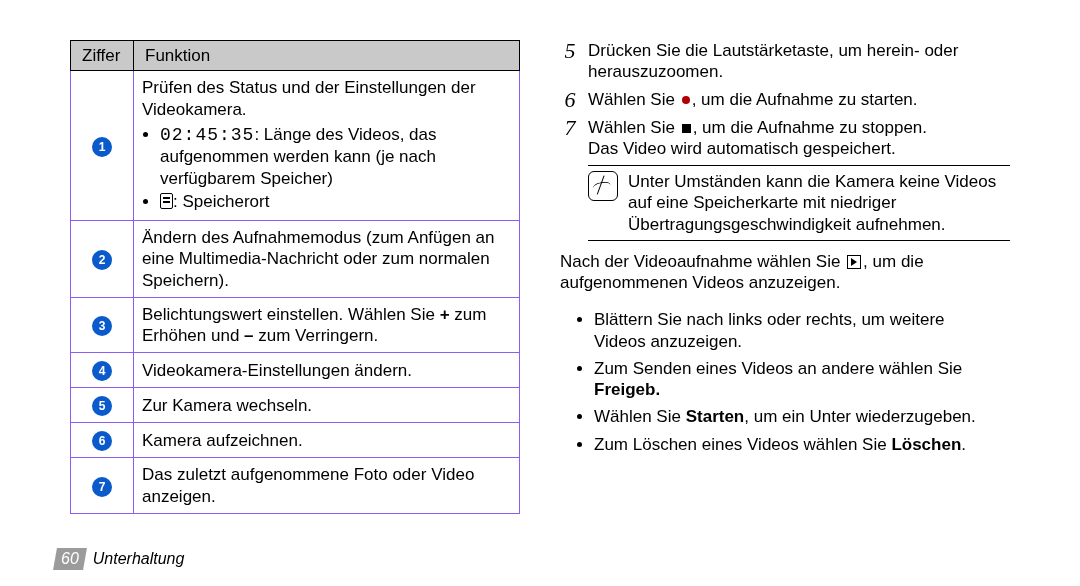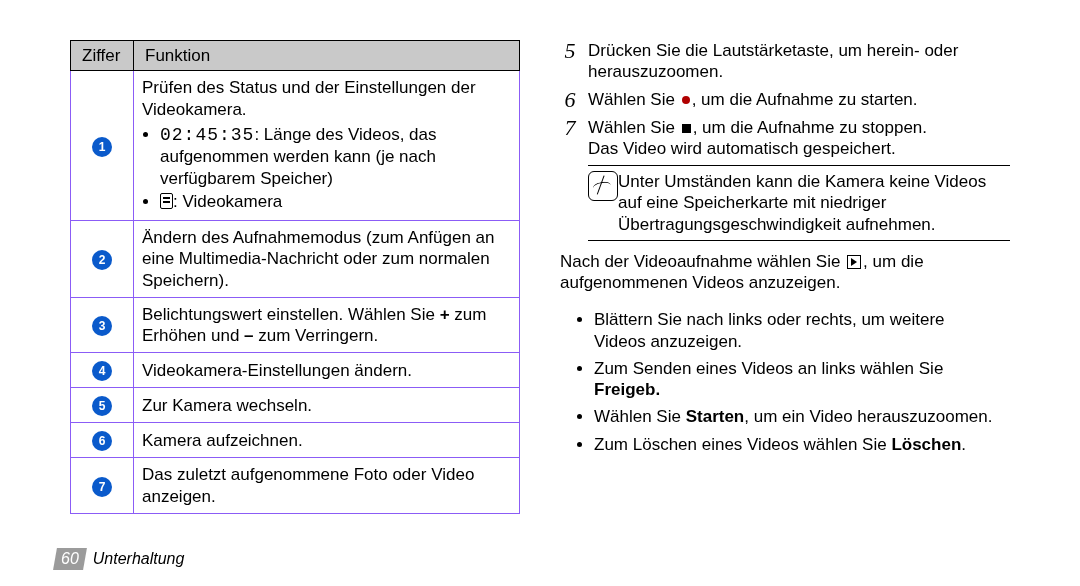--- a/index.html
+++ b/index.html
@@ -128,20 +128,21 @@
   .stop-sq {
     display: inline-block;
     width: 9px;
     height: 9px;
     background: #000;
     vertical-align: middle;
     margin: 0 2px;
   }
   .note {
     display: flex;
+    gap: 10px;
     border-top: 1px solid #000;
     border-bottom: 1px solid #000;
     padding: 5px 0;
     margin: 6px 0 10px 28px;
   }
   .note-icon {
     width: 28px;
     height: 28px;
     border: 1.8px solid #000;
     border-radius: 6px;
@@ -238,21 +239,21 @@
 
         <tr>
           <td class="num"><span class="circ">1</span></td>
           <td class="cell">
             <div>Prüfen des Status und der Einstellungen der Videokamera.</div>
             <ul>
               <li>
                 <span class="timestamp">02:45:35</span><span>: Länge des Videos, das aufgenommen werden kann (je nach verfügbarem Speicher)</span>
               </li>
               <li>
-                <span class="storage-icon"></span><span>: Videokamera</span>
+                <span class="storage-icon"></span><span>: Speicherort</span>
               </li>
             </ul>
           </td>
         </tr>
 
         <tr>
           <td class="num"><span class="circ">2</span></td>
           <td class="cell">Ändern des Aufnahmemodus (zum Anfügen an eine Multimedia-Nachricht oder zum normalen Speichern).</td>
         </tr>
 
@@ -313,24 +314,24 @@
         <div>Unter Umständen kann die Kamera keine Videos auf eine Speicherkarte mit niedriger Übertragungsgeschwindigkeit aufnehmen.</div>
       </div>
 
       <p class="para">
         <span>Nach der Videoaufnahme wählen Sie </span><span class="play-icon"></span><span>, um die aufgenommenen Videos anzuzeigen.</span>
       </p>
 
       <ul class="bullets">
         <li>Blättern Sie nach links oder rechts, um weitere Videos anzuzeigen.</li>
         <li>
-          <span>Zum Senden eines Videos an links wählen Sie </span><b class="embold">Freigeb.</b>
+          <span>Zum Senden eines Videos an andere wählen Sie </span><b class="embold">Freigeb.</b>
         </li>
         <li>
-          <span>Wählen Sie </span><b class="embold">Starten</b><span>, um ein Video herauszuzoomen.</span>
+          <span>Wählen Sie </span><b class="embold">Starten</b><span>, um ein Unter wiederzugeben.</span>
         </li>
         <li>
           <span>Zum Löschen eines Videos wählen Sie </span><b class="embold">Löschen</b><span>.</span>
         </li>
       </ul>
 
     </div>
   </div>
 
   <div class="footer">

